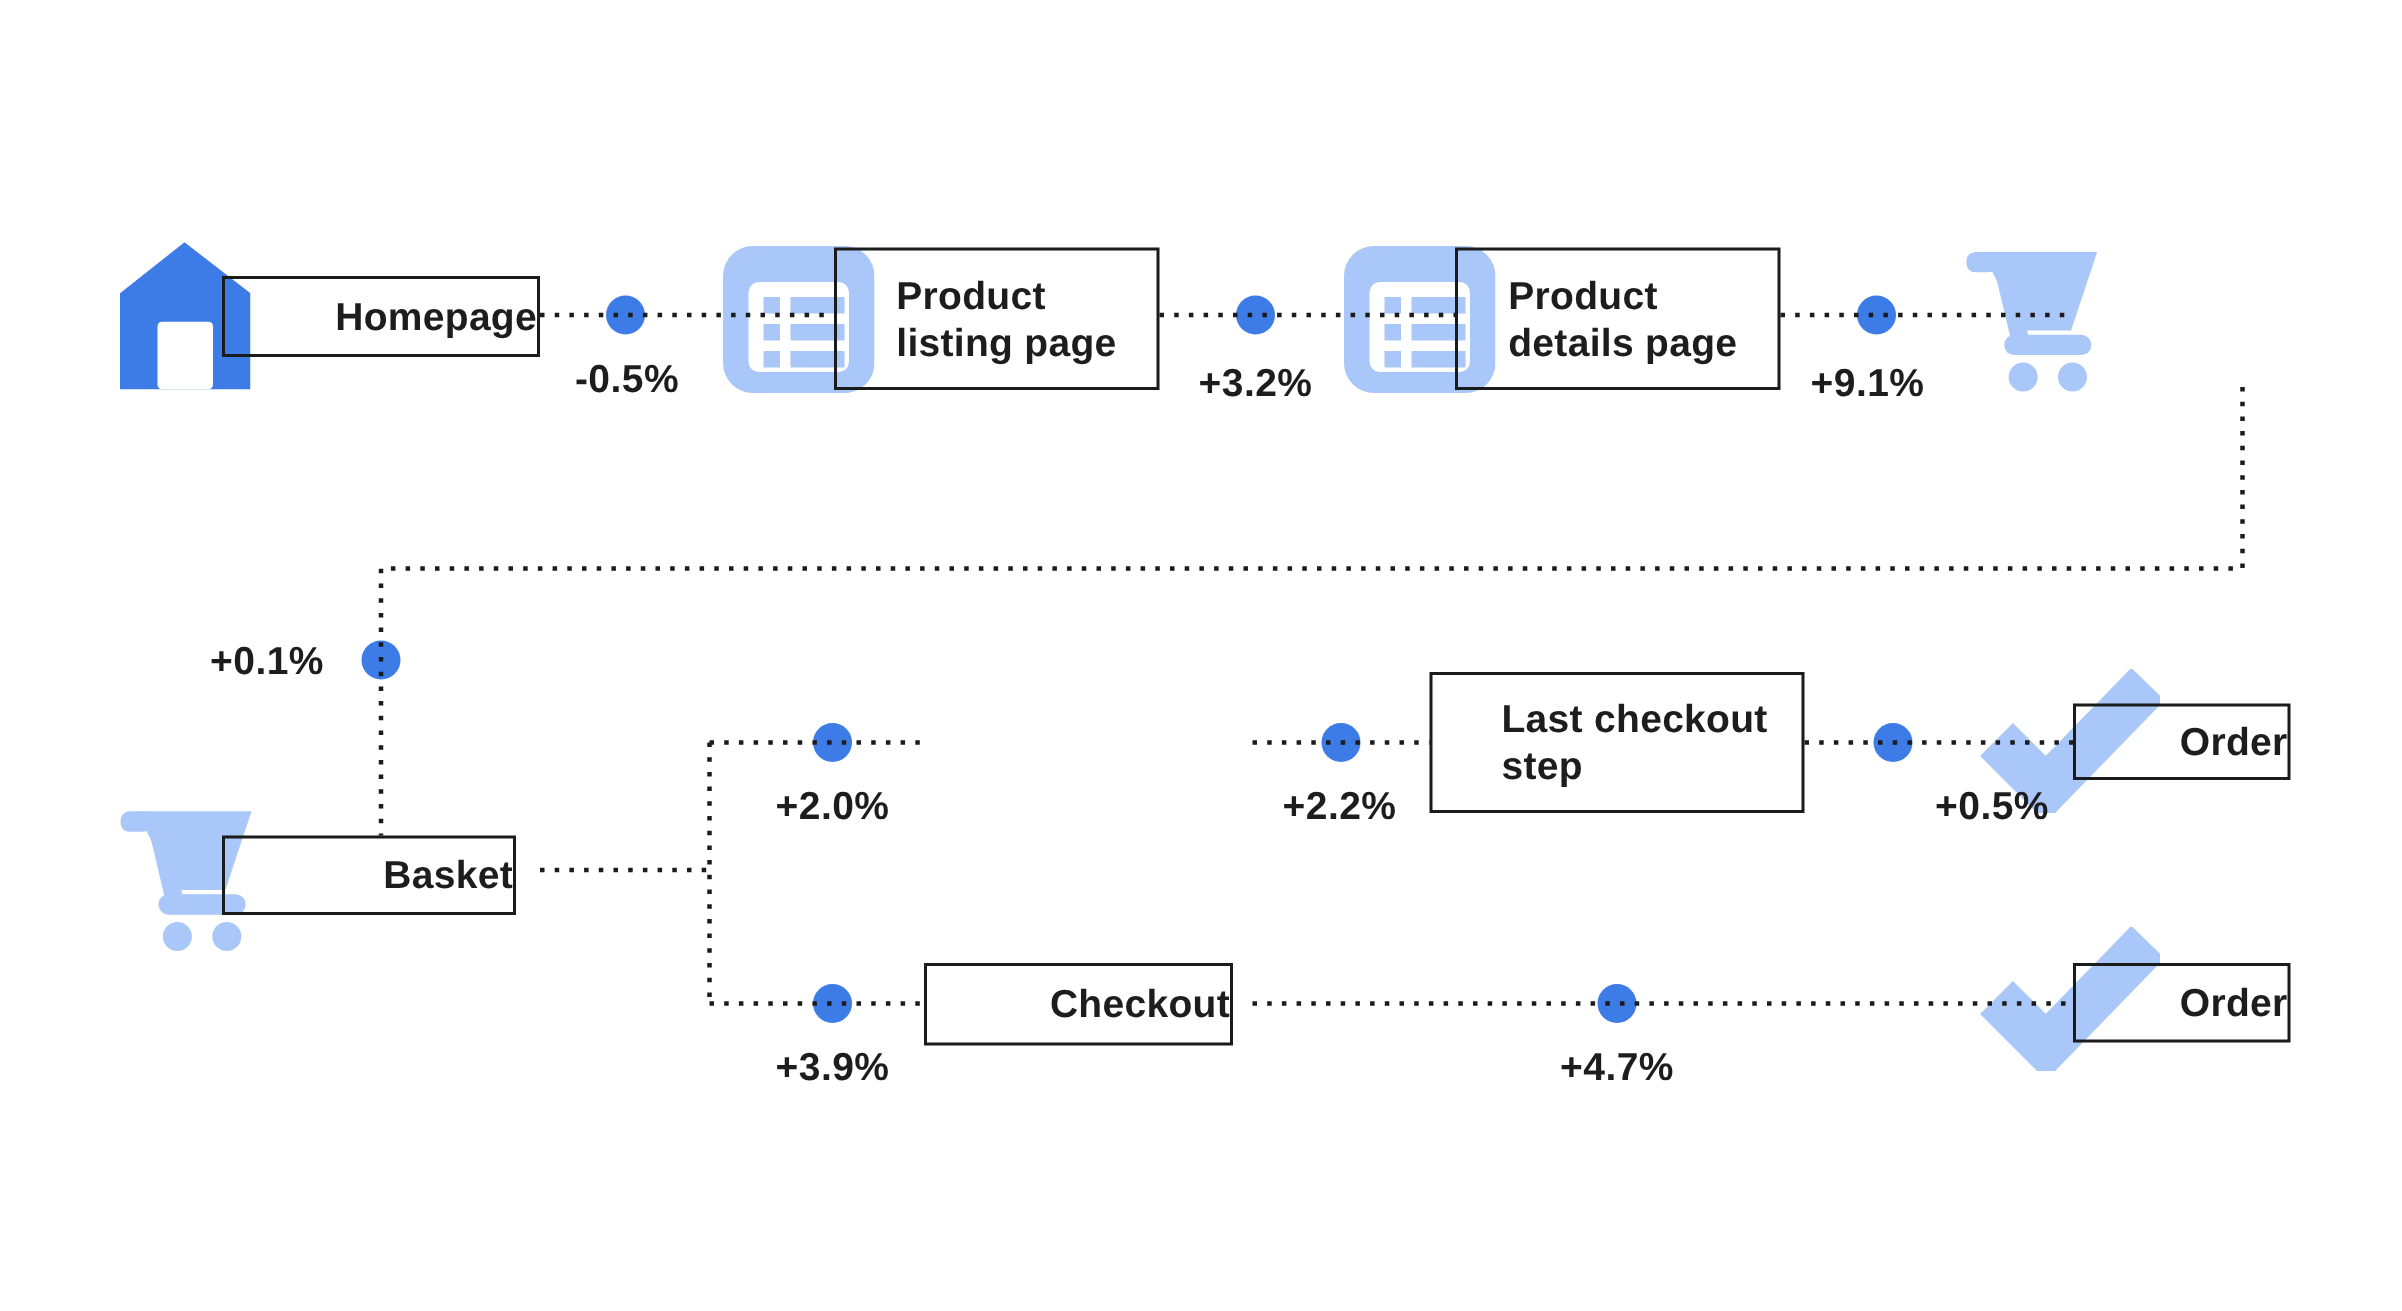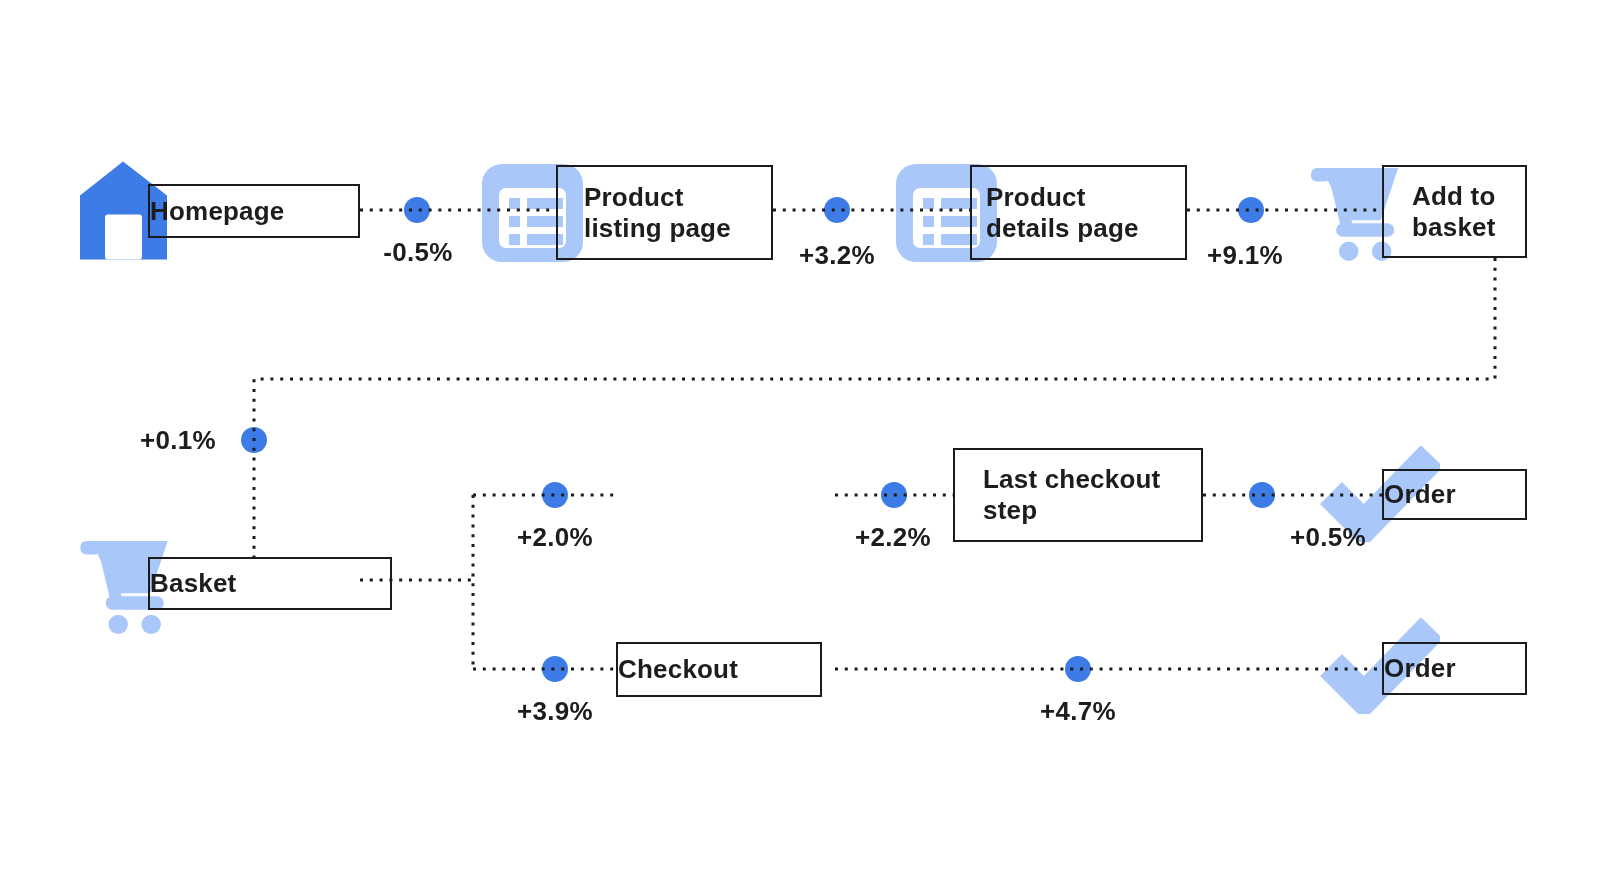--- a/index.html
+++ b/index.html
@@ -2,22 +2,22 @@
 <html><head>
 <meta charset="utf-8">
 <style>
   html,body{margin:0;padding:0;background:#ffffff;}
   body{width:1601px;height:874px;font-family:"Liberation Sans",sans-serif;}
   .canvas{position:relative;width:1601px;height:874px;overflow:hidden;background:#ffffff;}
 
   .node-bg{position:absolute;background:#ffffff;z-index:1;}
   .icon{position:absolute;z-index:2;}
   .node{position:absolute;box-sizing:border-box;border:2px solid #1b1b1b;background:transparent;
-        display:flex;align-items:center;z-index:3;}
-  .node.center{justify-content:flex-start;}
+        display:flex;align-items:center;z-index:3;justify-content:center;}
+  .node.center{justify-content:flex-end;}
   .node.thick{border-width:3px;}
   .lbl{font-weight:700;font-size:26px;line-height:31px;color:#1d1d1f;letter-spacing:0.2px;}
 
   svg.connectors{position:absolute;left:0;top:0;z-index:4;pointer-events:none;}
 
   .pct{position:absolute;transform:translateX(-50%);font-weight:700;font-size:26px;
        color:#1d1d1f;white-space:nowrap;z-index:5;letter-spacing:0.3px;}
 </style>
 </head>
 <body>
@@ -98,24 +98,21 @@
 
   <div class="node center" style="left:148px;top:184px;width:212px;height:54px">
     <span class="lbl">Homepage</span>
   </div>
   <div class="node" style="left:556px;top:165px;width:217px;height:95px">
     <span class="lbl" style="width:160px;margin-left:26px">Product listing page</span>
   </div>
   <div class="node" style="left:970px;top:165px;width:217px;height:95px">
     <span class="lbl" style="width:160px;margin-left:14px">Product details page</span>
   </div>
-  <div class="node" style="left:1382px;top:165px;width:145px;height:93px">
-    <span class="lbl" style="width:104px;margin-left:28px">Add to basket</span>
-  </div>
-  <div class="node center" style="left:148px;top:557px;width:244px;height:53px">
+  <div class="node center" style="left:148px;top:557px;width:196px;height:53px">
     <span class="lbl">Basket</span>
   </div>
   <div class="node" style="left:953px;top:448px;width:250px;height:94px">
     <span class="lbl" style="width:182px;margin-left:28px">Last checkout step</span>
   </div>
   <div class="node center" style="left:1382px;top:469px;width:145px;height:51px">
     <span class="lbl">Order</span>
   </div>
   <div class="node center" style="left:616px;top:642px;width:206px;height:55px">
     <span class="lbl">Checkout</span>

